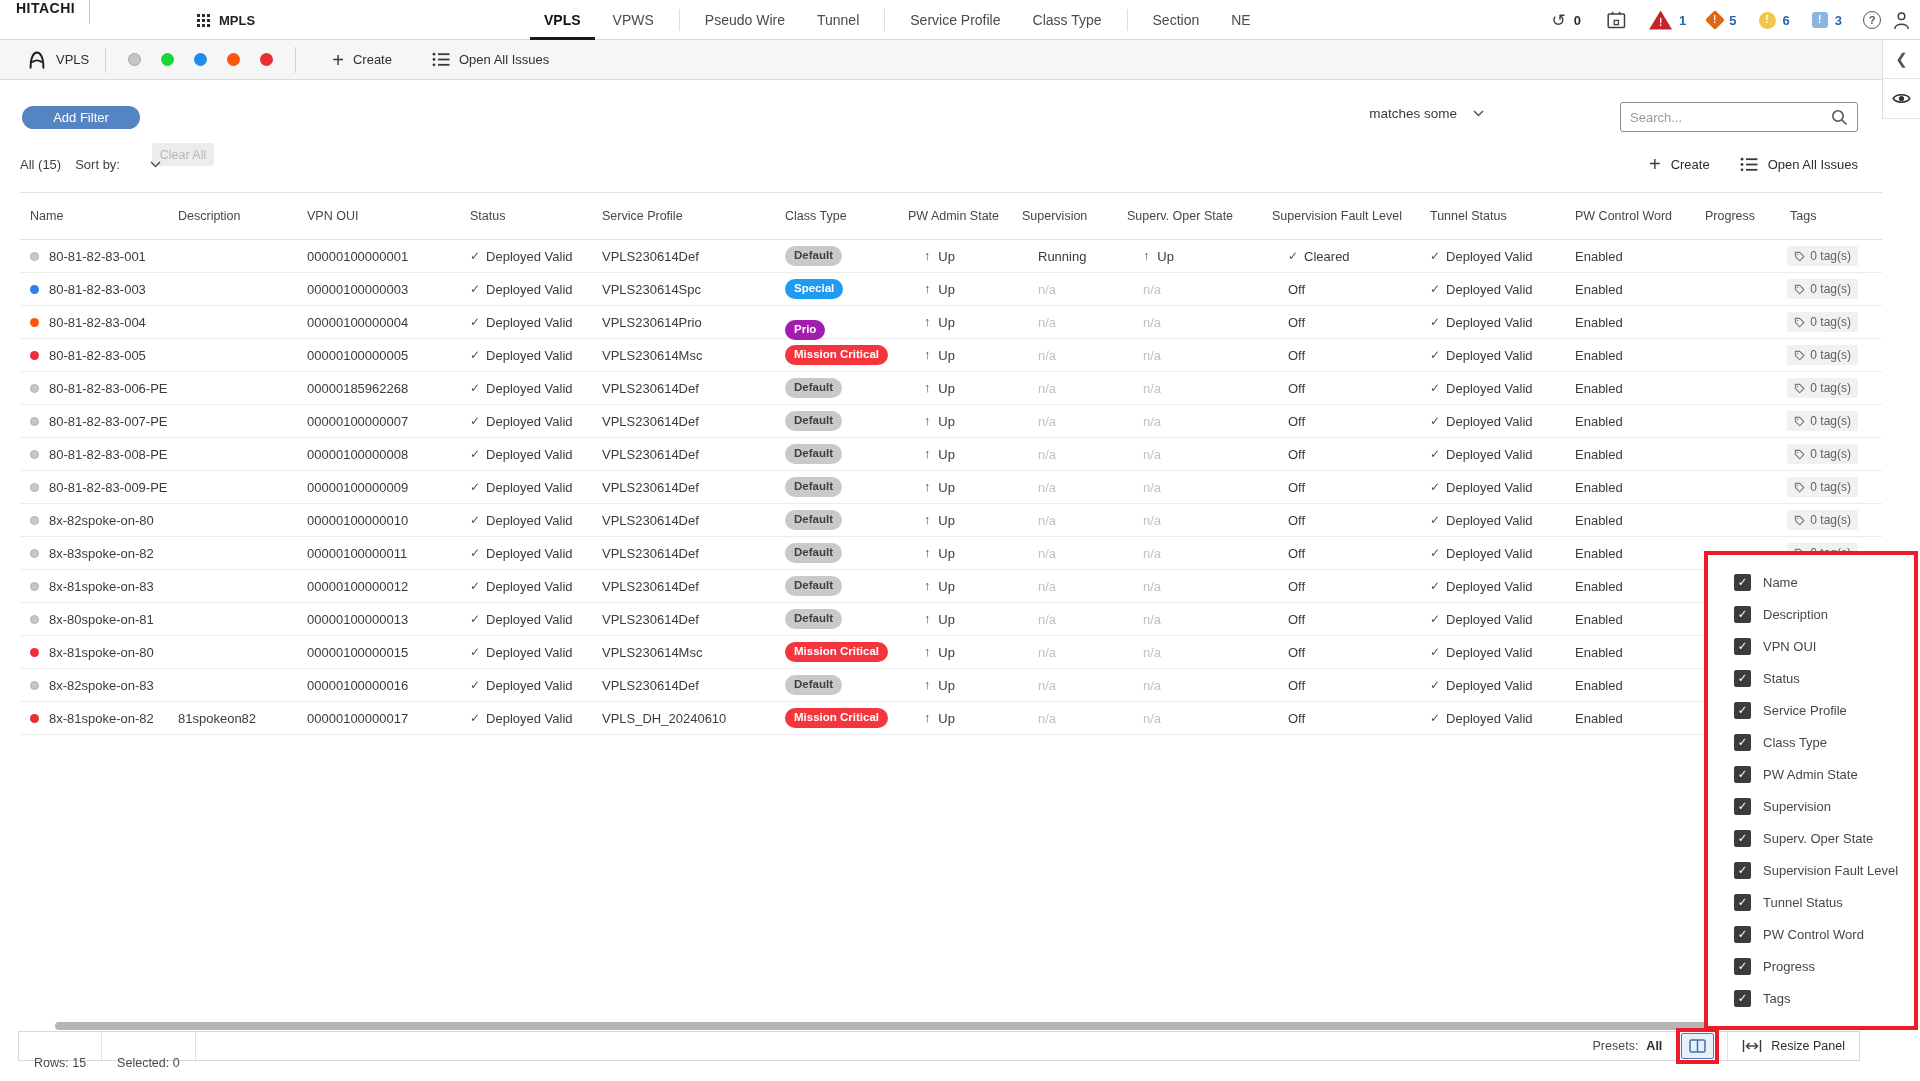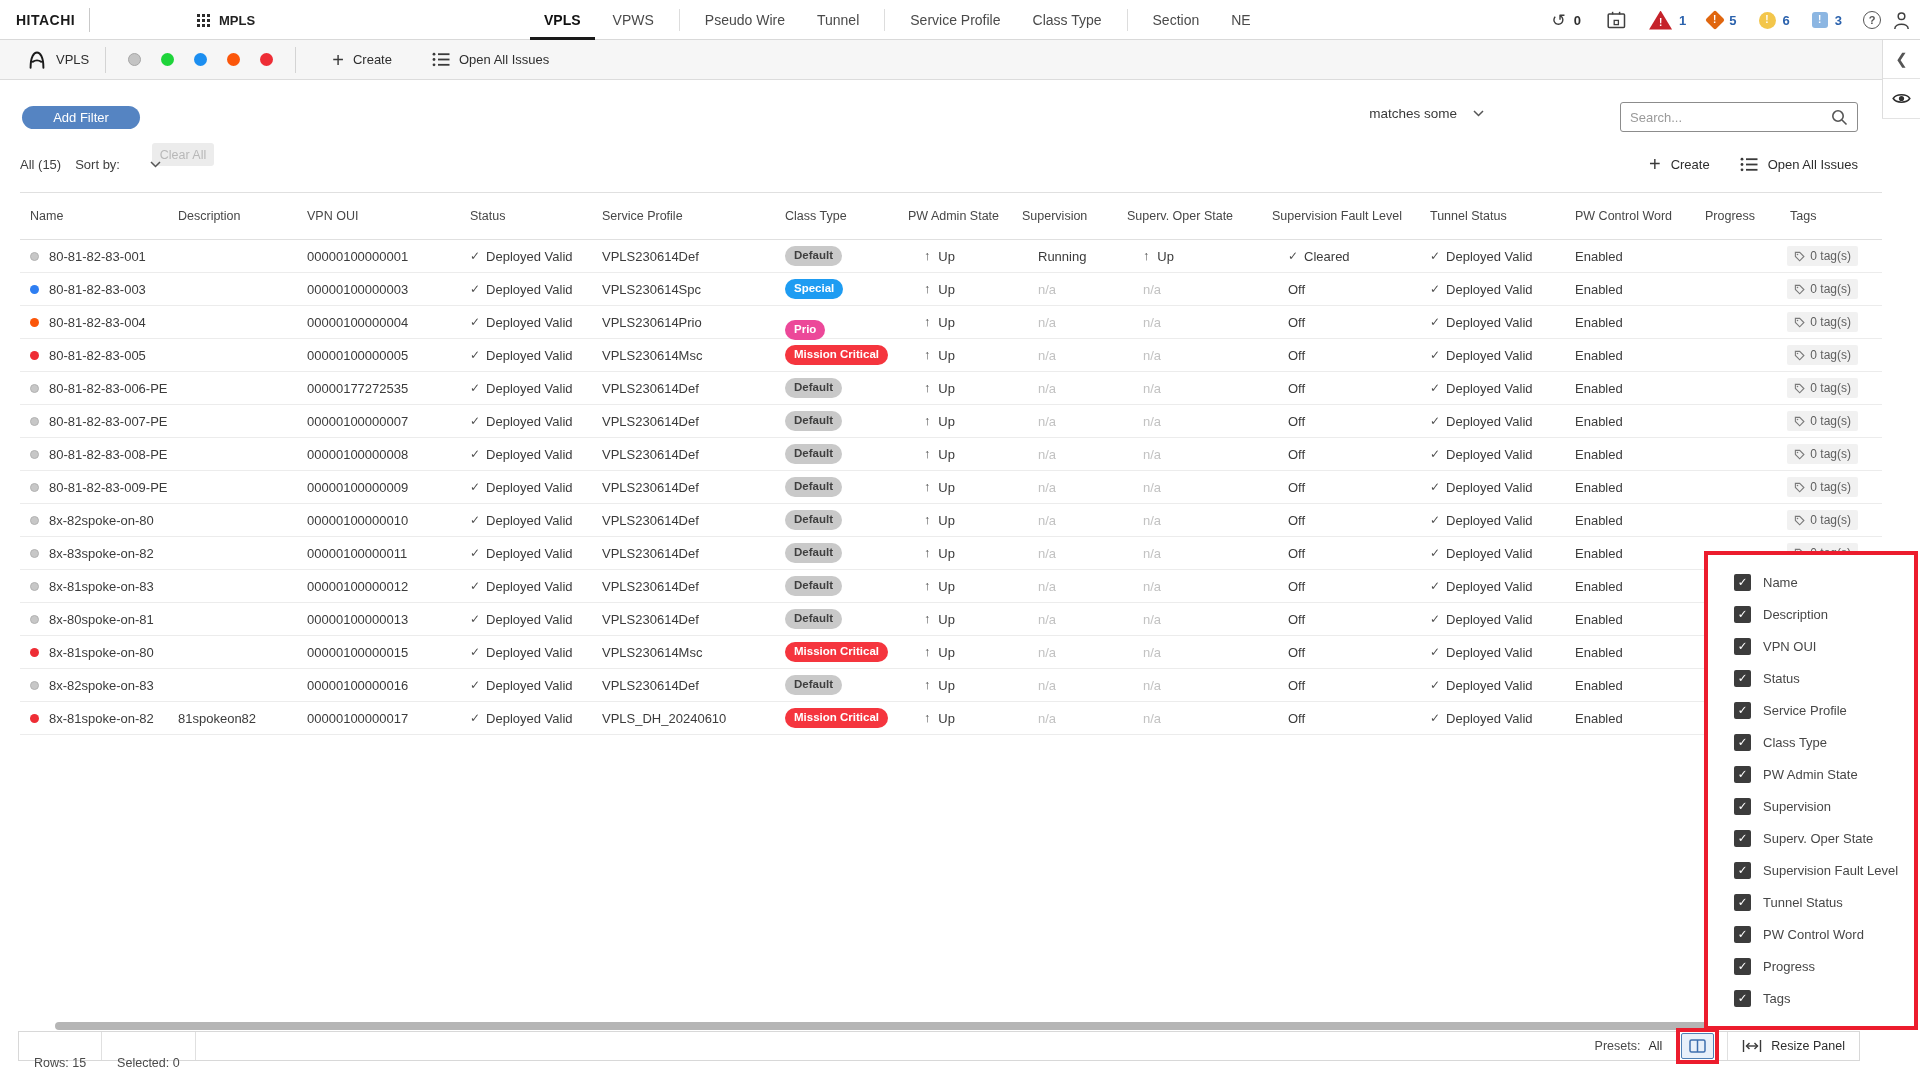--- a/index.html
+++ b/index.html
@@ -2,21 +2,21 @@
 <html><head>
 <meta charset="utf-8">
 <style>
   * { margin:0; padding:0; box-sizing:border-box; }
   html,body { width:1920px; height:1081px; overflow:hidden; background:#fff;
     font-family:"Liberation Sans","DejaVu Sans",sans-serif; color:#3d3d3d; }
 
   
   .topbar { position:absolute; left:0; top:0; width:1920px; height:40px; background:#fff;
     border-bottom:1px solid #d9d9d9; z-index:20; }
-  .brand { position:absolute; left:16px; top:0; height:40px; display:flex; align-items:center; gap:14px; }
+  .brand { position:absolute; left:16px; top:0; height:40px; display:flex; gap:14px; }
   .logo { font-weight:700; font-size:14px; letter-spacing:.5px; color:#1a1a1a; }
   .vdiv { width:1px; height:24px; background:#c9c9c9; }
   .appgroup { position:absolute; left:197px; top:0; height:40px; display:flex; align-items:center; gap:9px;
     font-size:13px; font-weight:700; color:#222; }
   .tabs { position:absolute; left:528px; top:0; height:40px; display:flex; align-items:center; }
   .tab { height:40px; display:flex; align-items:center; padding:0 16px; font-size:14px; color:#4a4a4a;
     cursor:pointer; position:relative; white-space:nowrap; }
   .tab.active { color:#111; font-weight:700; }
   .tab.active::after { content:""; position:absolute; left:2px; right:2px; bottom:0; height:3px; background:#1a1a1a; }
   .tab-div { width:1px; height:22px; background:#ddd; margin:0 9px; }
@@ -89,21 +89,21 @@
   .dot-gray { background:#c7c7c7; border:1px solid #b2b2b2; }
   .dot-blue { background:#2e7ef2; }
   .dot-orange { background:#fb560a; }
   .dot-red { background:#ee2d35; }
   .chk { color:#4f4f4f; margin-right:6px; font-size:12px; }
   .arrow { color:#4f4f4f; margin-right:8px; font-size:12.5px; }
   .na { color:#c2c2c2; }
   .chip { display:inline-block; padding:3px 9px; border-radius:10px; font-size:11.5px; line-height:1.2;font-weight:bold; }
   .chip-default { background:#c9c9c9; color:#3f3f3f; }
   .chip-special { background:#1e9cf2; color:#fff; }
-  .chip-prio { background:#ec4899; color:#fff;margin-top:16px; }
+  .chip-prio { background:#a21caf; color:#fff;margin-top:16px; }
   .chip-critical { background:#f5353e; color:#fff; }
   .td-tags { justify-content:flex-end; padding-right:24px; }
   .tagchip { display:inline-flex; align-items:center; gap:5px; background:#f1f1f1; border-radius:2px;
     padding:3px 7px; font-size:12px; color:#5f5f5f; }
 
   
   .chooser { position:absolute; right:2px; top:551px; width:214px; height:479px; background:#fff;
     border:4px solid #ec1c2d; z-index:40; }
   .chooser-list { padding:11px 0 0 26px; }
   .citem { height:32px; display:flex; align-items:center; gap:12px; cursor:pointer; }
@@ -112,21 +112,21 @@
   .clabel { font-size:13px; color:#474747; white-space:nowrap; }
 
   
   .hscroll { position:absolute; left:18px; top:1021px; width:1862px; height:10px; }
   .hthumb { position:absolute; left:37px; top:1px; width:1785px; height:8px; border-radius:4px; background:#b5b5b5; }
   .footer { position:absolute; left:18px; top:1031px; width:1842px; height:30px; background:#fff;
     border:1px solid #d8d8d8; display:flex; align-items:center; font-size:12.5px; color:#4a4a4a; }
   .fcell { padding:0 15px; display:flex; align-items:center; height:100%;margin-top:34px; }
   .fdiv { width:1px; height:100%; background:#e0e0e0; }
   .footer-right { margin-left:auto; display:flex; align-items:center; height:100%; }
-  .presets-val { font-weight:400; color:#2e2e2e; margin:0 14px 0 8px; }
+  .presets-val { font-weight:700; color:#2e2e2e; margin:0 14px 0 8px; }
   .annot2 { border:4px solid #ec1c2d; padding:1px; margin-right:8px; display:flex; }
   .col-btn { width:33px; height:26px; background:#e8f0fa; border:1px solid #4d7fb5; border-radius:2px;
     display:flex; align-items:center; justify-content:center; cursor:pointer; }
   .resize { display:flex; gap:9px; padding:0 14px; cursor:pointer; color:#2e2e2e; }
 </style>
 </head>
 <body>
 
 <div class="topbar">
   <div class="brand">
@@ -507,21 +507,21 @@
       </span>
     </div>
   </div>
 
   <div class="tr">
     <div class="td">
           <span class="dot dot-gray"></span>
           <span class="f-name">80-81-82-83-006-PED</span>
         </div>
     <div class="td f-desc"></div>
-    <div class="td f-oui">00000177272535</div>
+    <div class="td f-oui">00000185962268</div>
     <div class="td">
           <span class="chk">✓</span>
           <span class="f-status">Deployed Valid</span>
         </div>
     <div class="td f-profile">VPLS230614Def</div>
     <div class="td">
           <span class="chip chip-default">Default</span>
         </div>
     <div class="td ind">
           <span class="arrow">↑</span>

